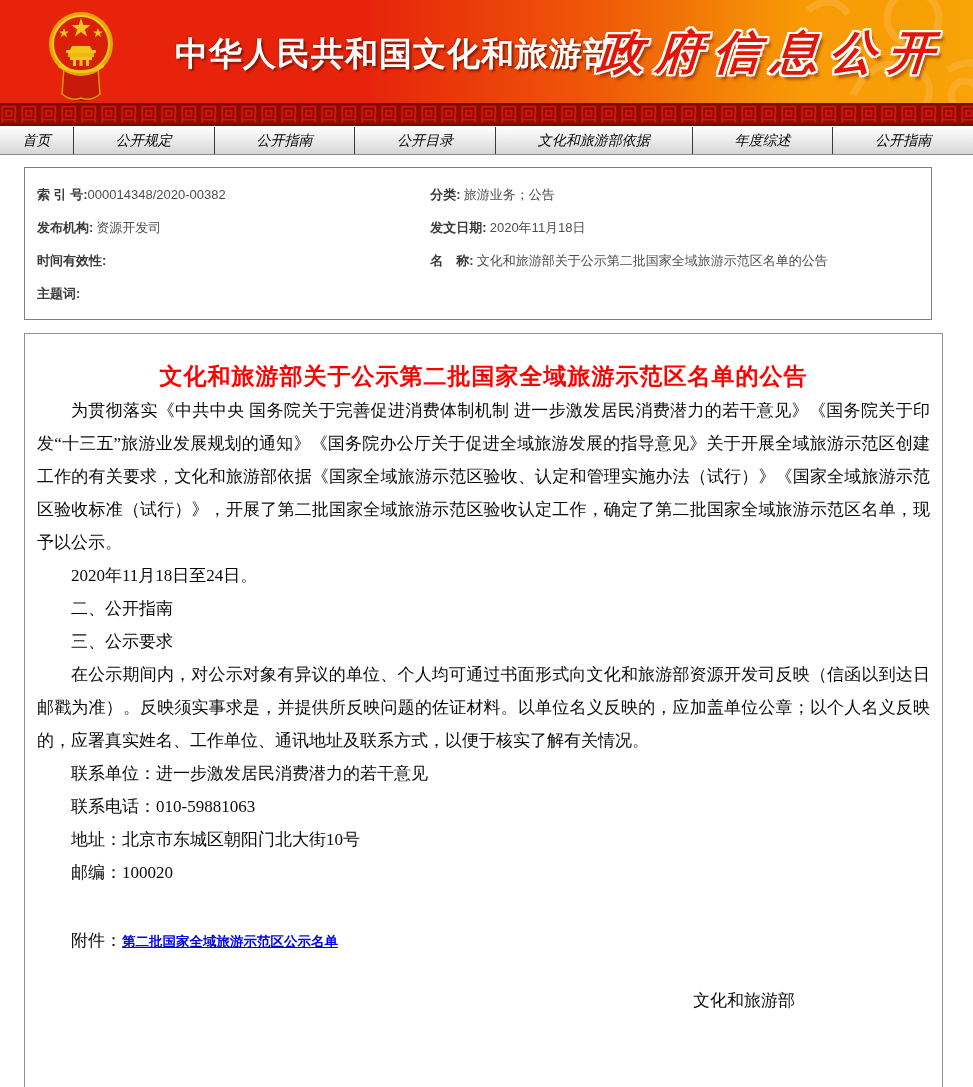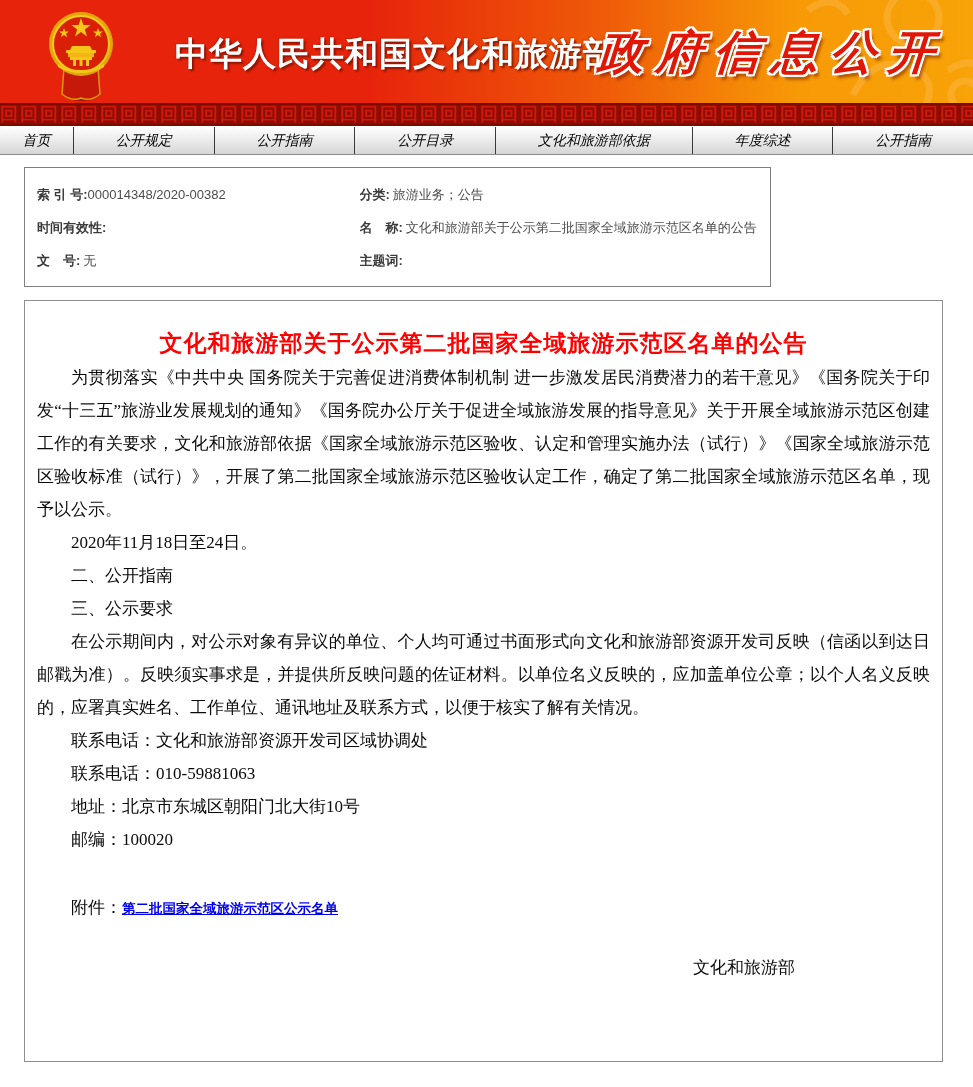--- a/index.html
+++ b/index.html
@@ -52,21 +52,21 @@
     flex: 1 1 auto; display: flex; align-items: center; justify-content: center;
     font-size: 14px; color: #000; cursor: pointer;
     border-right: 1px solid #3a3a3a; background: linear-gradient(#ffffff, #efefef 40%, #d6d6d6 100%);
     white-space: nowrap;
   }
   .nav-tab:last-child { border-right: none; }
   .nav-tab.first { flex: 0 0 74px; }
 
   
   .meta-box {
-    width: 747px; margin: 12px auto 0 24px;
+    width: 908px; margin: 12px auto 0 24px;
     border: 1px solid #7f7f7f; background: #ffffff;
     padding: 10px 0 9px 12px; color: #3f3f3f; font-size: 13px;
   }
   .meta-row { display: grid; grid-template-columns: 44% 56%; line-height: 33px; }
   .meta-cell { white-space: nowrap; overflow: hidden; }
   .meta-label { font-weight: bold; color: #3b3b3b; }
   .meta-value { color: #4d4d4d; margin-left: 3px; }
 
   
   .article-box {
@@ -149,46 +149,51 @@
   <div class="meta-row">
     <div class="meta-cell">
       <span class="meta-label">索 引 号:</span><span class="meta-value" style="margin-left:0">000014348/2020-00382</span>
     </div>
     <div class="meta-cell">
       <span class="meta-label">分类:</span><span class="meta-value">旅游业务；公告</span>
     </div>
   </div>
   <div class="meta-row">
     <div class="meta-cell">
+      <span class="meta-label">发布机构:</span><span class="meta-value">资源开发司</span>
+    </div>
+    <div class="meta-cell">
+      <span class="meta-label">发文日期:</span><span class="meta-value">2020年11月18日</span>
+    </div>
+  </div>
+  <div class="meta-row">
+    <div class="meta-cell">
       <span class="meta-label">时间有效性:</span><span class="meta-value"></span>
     </div>
     <div class="meta-cell">
       <span class="meta-label">名　称:</span><span class="meta-value">文化和旅游部关于公示第二批国家全域旅游示范区名单的公告</span>
     </div>
   </div>
   <div class="meta-row">
-    <div class="meta-cell">
-      <span class="meta-label">文　号:</span><span class="meta-value">无</span>
-    </div>
     <div class="meta-cell">
       <span class="meta-label">主题词:</span><span class="meta-value"></span>
     </div>
   </div>
 </div>
 
 <div class="article-box">
   <div class="article-title">文化和旅游部关于公示第二批国家全域旅游示范区名单的公告</div>
 
   <div class="article-body">
     <p class="para">为贯彻落实《中共中央 国务院关于完善促进消费体制机制 进一步激发居民消费潜力的若干意见》《国务院关于印发“十三五”旅游业发展规划的通知》《国务院办公厅关于促进全域旅游发展的指导意见》关于开展全域旅游示范区创建工作的有关要求，文化和旅游部依据《国家全域旅游示范区验收、认定和管理实施办法（试行）》《国家全域旅游示范区验收标准（试行）》，开展了第二批国家全域旅游示范区验收认定工作，确定了第二批国家全域旅游示范区名单，现予以公示。</p>
     <p class="para">2020年11月18日至24日。</p>
     <p class="sec-head">二、公开指南</p>
     <p class="sec-head">三、公示要求</p>
     <p class="para">在公示期间内，对公示对象有异议的单位、个人均可通过书面形式向文化和旅游部资源开发司反映（信函以到达日邮戳为准）。反映须实事求是，并提供所反映问题的佐证材料。以单位名义反映的，应加盖单位公章；以个人名义反映的，应署真实姓名、工作单位、通讯地址及联系方式，以便于核实了解有关情况。</p>
-    <p class="contact-line">联系电话：文化和旅游部资源开发司区域协调处</p>
+    <p class="contact-line">联系单位：进一步激发居民消费潜力的若干意见</p>
     <p class="contact-line">联系电话：010-59881063</p>
     <p class="contact-line">地址：北京市东城区朝阳门北大街10号</p>
     <p class="contact-line">邮编：100020</p>
   </div>
 
   <div class="attachment-row">
     <span>附件：</span><a class="attachment-link">第二批国家全域旅游示范区公示名单</a>
   </div>
 
   <div class="signature">

